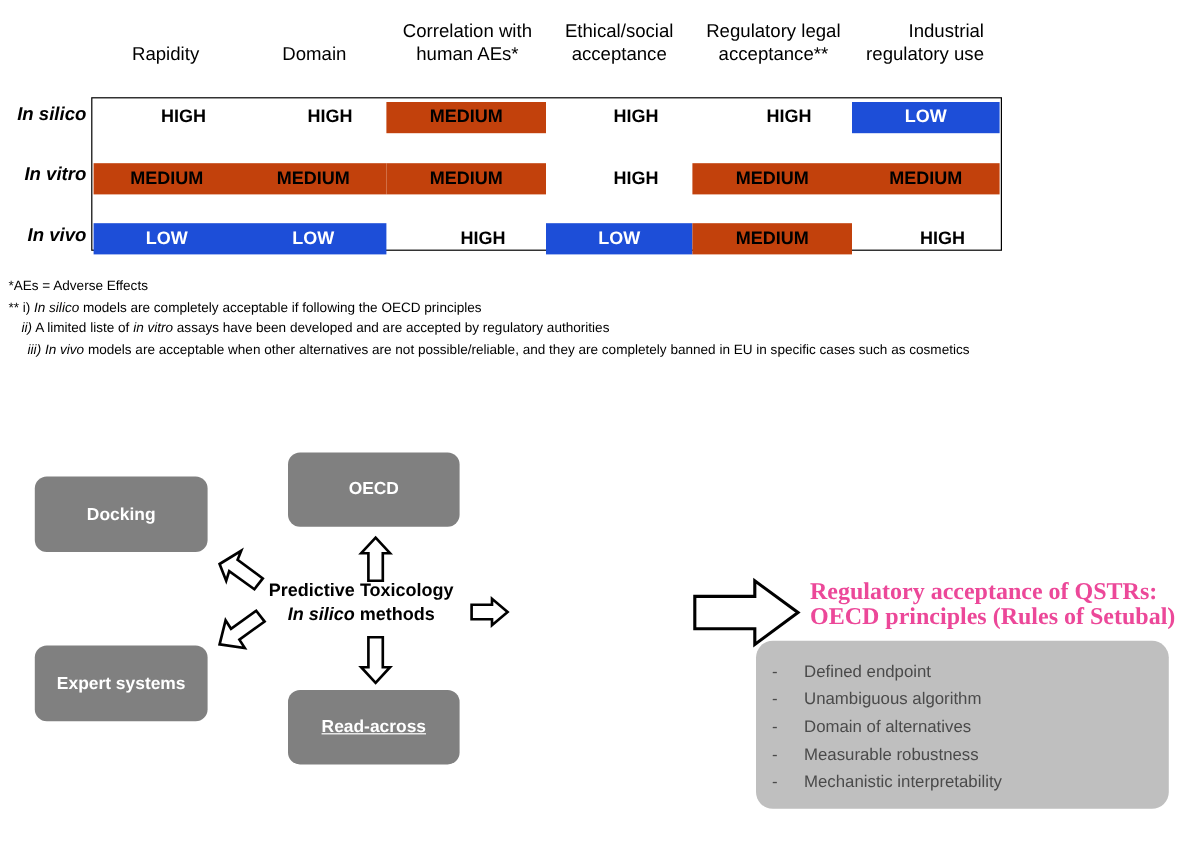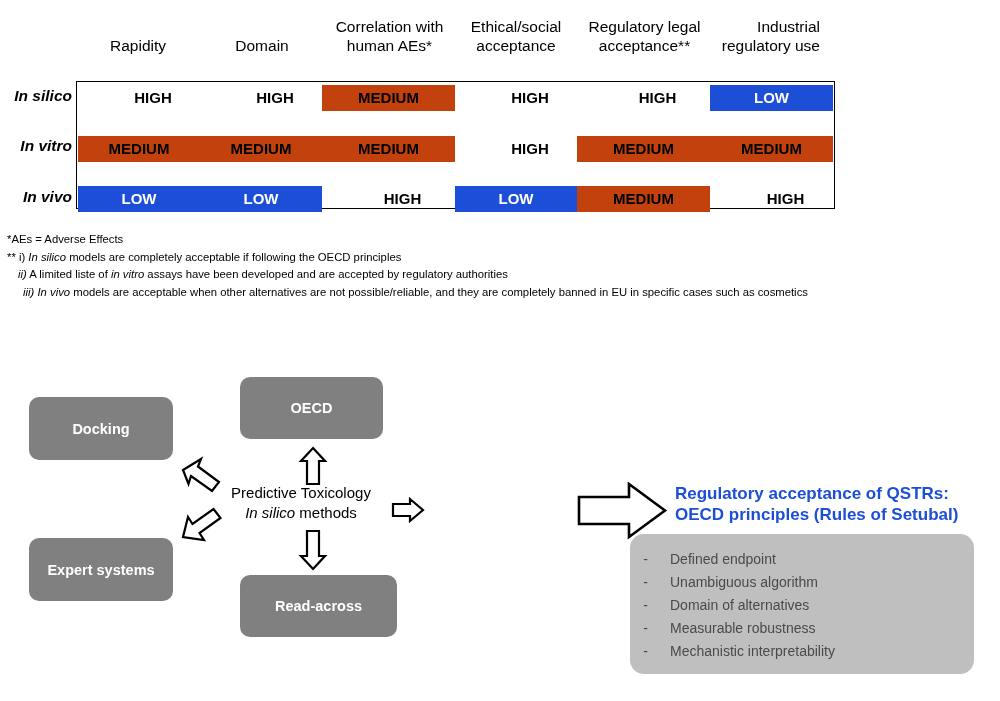--- a/index.html
+++ b/index.html
@@ -108,21 +108,21 @@
     box-sizing: border-box;
   }
 
   #center-label {
     position: absolute;
     left: 213px;
     top: 128px;
     width: 176px;
     text-align: center;
     font-size: 15px;
-    font-weight: normal;
+    font-weight: bold;
     line-height: 20px;
     color: #000;
   }
   #center-label .ital { font-style: italic; }
 
   .arrow-svg {
     position: absolute;
     overflow: visible;
   }
   .arrow-svg path {
@@ -131,25 +131,26 @@
     stroke-width: 2.2;
     stroke-linejoin: miter;
   }
   .arrow-svg.big path { stroke-width: 2.6; }
 
   #reg-heading {
     position: absolute;
     left: 675px;
     top: 128px;
     width: 320px;
-    font-size: 17px;
+    font-size: 20px;
     font-weight: bold;
     line-height: 21px;
-    color: #1d4ed8;
+    color: #ec4899;
     text-align: left;
+    font-family: Liberation Serif, serif;
   }
 
   #principles-box {
     position: absolute;
     left: 630px;
     top: 179px;
     width: 344px;
     height: 140px;
     background: #bfbfbf;
     border-radius: 14px;
@@ -256,21 +257,21 @@
 </div>
 
 <div id="flow-diagram">
 
   <div class="grey-box" style="left:29px; top:42px; width:144px; height:63px;">Docking</div>
 
   <div class="grey-box" style="left:29px; top:183px; width:144px; height:63px;">Expert systems</div>
 
   <div class="grey-box" style="left:240px; top:22px; width:143px; height:62px;">OECD</div>
 
-  <div class="grey-box" style="left:240px; top:220px; width:157px; height:62px;">Read-across</div>
+  <div class="grey-box" style="left:240px; top:220px; width:143px; height:62px;text-decoration:underline;">Read-across</div>
 
 
   <div id="center-label">
     <div>Predictive Toxicology</div>
     <div>
       <span class="ital">In silico</span>
       <span>methods</span>
     </div>
   </div>
 

